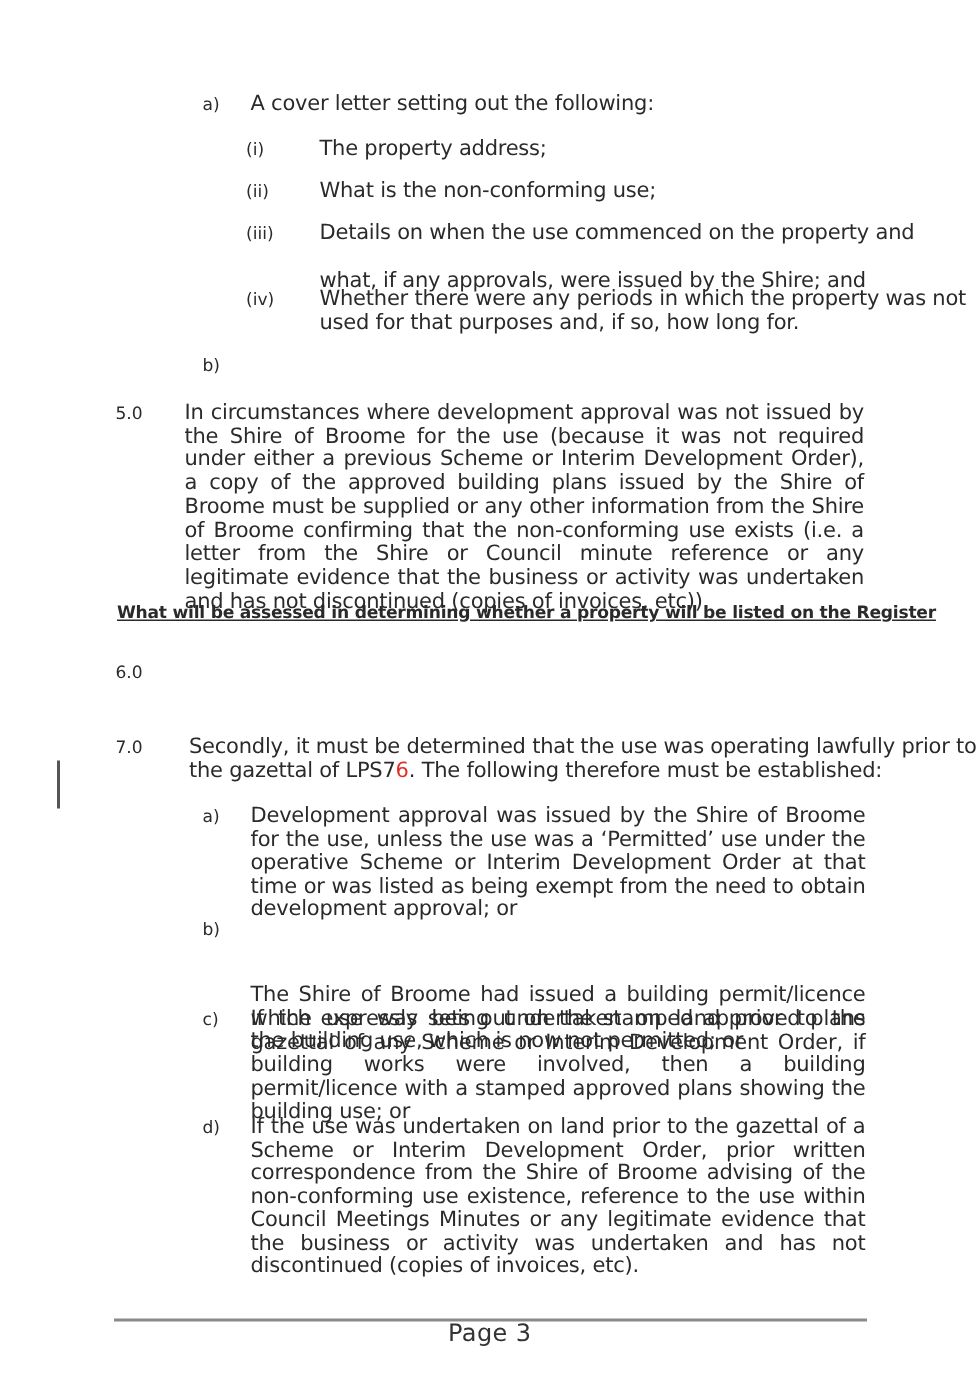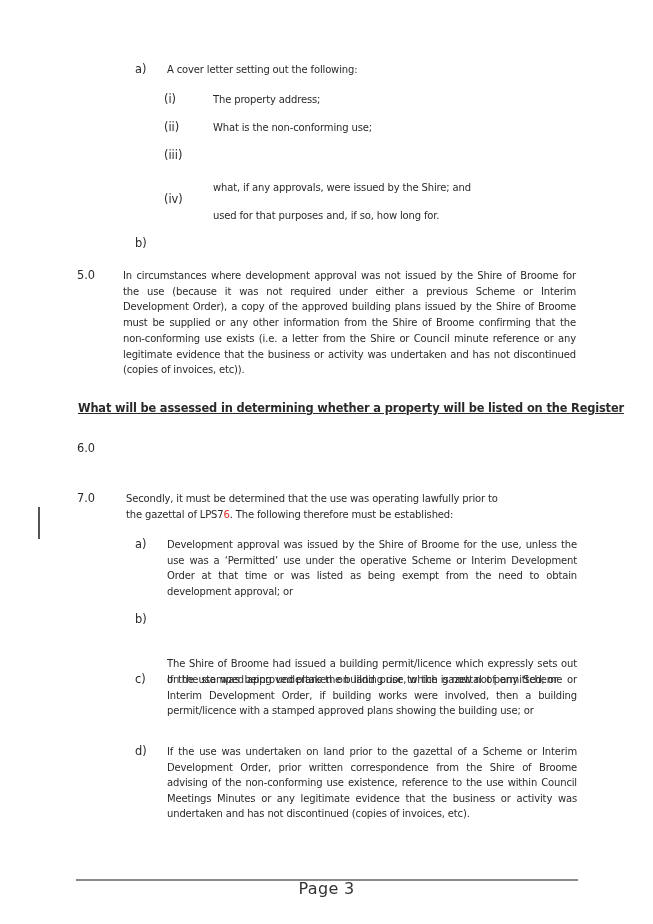--- a/index.html
+++ b/index.html
@@ -16,21 +16,21 @@
       color: #2a2a2a;
     }
     .page {
       position: absolute;
       left: 0; top: 0;
       width: 653px; height: 924px;
       background: #fff;
     }
     .t {
       position: absolute;
-      font-size: 10px;
+      font-size: 14px;
       line-height: 15.5px;
       letter-spacing: -0.15px;
       white-space: nowrap;
     }
     .just {
       white-space: normal;
       text-align: justify;
       text-align-last: left;
     }
     .lbl {
@@ -87,23 +87,25 @@
   <span class="lbl" style="left:135px; top:62px;">a)</span>
   <span class="t" style="left:167px; top:62px;">A cover letter setting out the following:</span>
 
   <span class="lbl" style="left:164px; top:92px;">(i)</span>
   <span class="t" style="left:213px; top:92px;">The property address;</span>
 
   <span class="lbl" style="left:164px; top:120px;">(ii)</span>
   <span class="t" style="left:213px; top:120px;">What is the non-conforming use;</span>
 
   <span class="lbl" style="left:164px; top:148px;">(iii)</span>
+  <span class="t" style="left:213px; top:148px;">Details on when the use commenced on the property and</span>
   <span class="t" style="left:213px; top:164px;margin-top:16px;">what, if any approvals, were issued by the Shire; and</span>
 
   <span class="lbl" style="left:164px; top:192px;">(iv)</span>
+  <span class="t" style="left:213px; top:192px;">Whether there were any periods in which the property was not</span>
   <span class="t" style="left:213px; top:208px;">used for that purposes and, if so, how long for.</span>
 
   <span class="lbl" style="left:135px; top:236px;">b)</span>
 
   <span class="lbl" style="left:77px; top:268px;">5.0</span>
   <div class="t just" style="left:123px; top:268px; width:453px; text-indent:0; line-height:15.7px;">
     <span style="display:block; margin-left:-0px;">In circumstances where development approval was not issued by the Shire of Broome for the use (because it was not required under either a previous Scheme or Interim Development Order), a copy of the approved building plans issued by the Shire of Broome must be supplied or any other information from the Shire of Broome confirming that the non-conforming use exists (i.e. a letter from the Shire or Council minute reference or any legitimate evidence that the business or activity was undertaken and has not discontinued (copies of invoices, etc)).</span>
   </div>
 
   <span class="heading">What will be assessed in determining whether a property will be listed on the Register</span>

